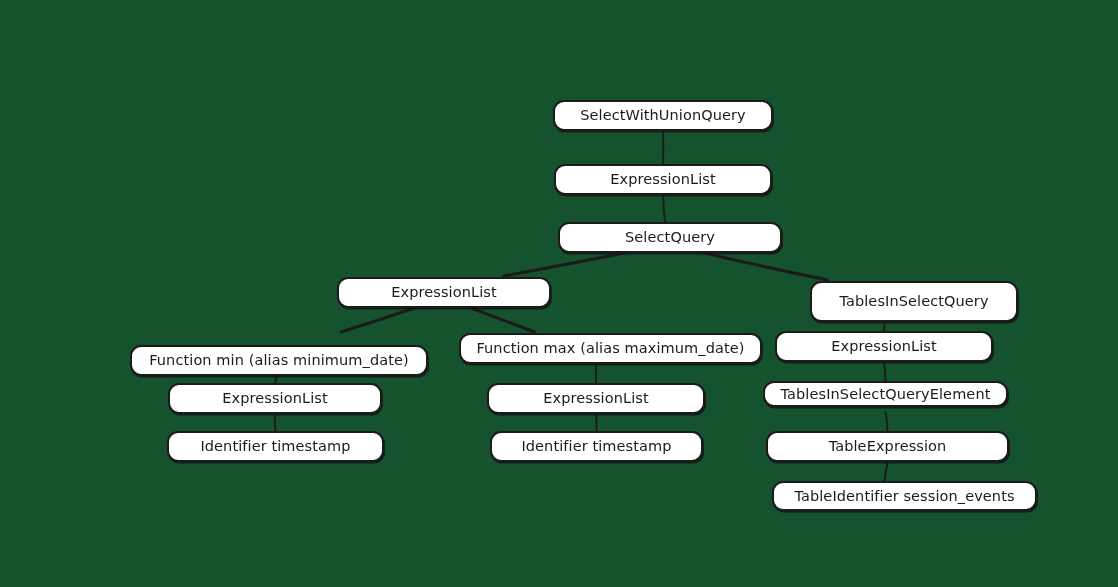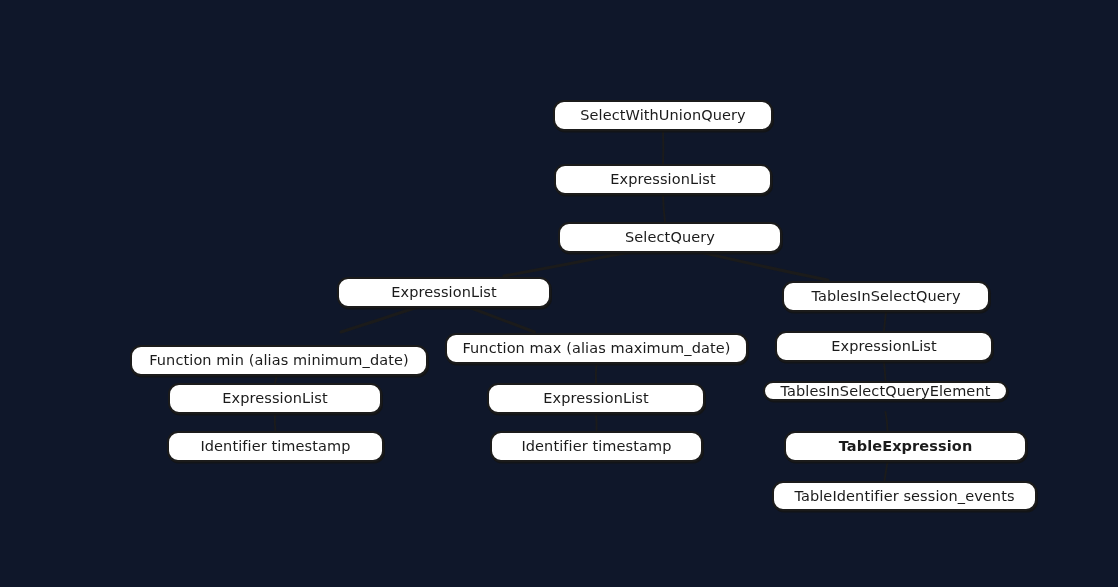--- a/index.html
+++ b/index.html
@@ -5,21 +5,21 @@
 <style>
   html, body {
     margin: 0;
     padding: 0;
     background: #ffffff;
   }
   #canvas {
     position: relative;
     width: 1118px;
     height: 587px;
-    background: #0f172a;
+    background: #14532d;
     overflow: hidden;
     font-family: "DejaVu Sans", sans-serif;
   }
   #edge-layer {
     position: absolute;
     left: 0;
     top: 0;
     width: 1118px;
     height: 587px;
     pointer-events: none;
@@ -72,47 +72,47 @@
       </div>
       <div class="node" style="left: 554px; top: 164px; width: 218px; height: 31px;">
         <span class="label">ExpressionList</span>
       </div>
       <div class="node" style="left: 558px; top: 222px; width: 224px; height: 31px;">
         <span class="label">SelectQuery</span>
       </div>
       <div class="node" style="left: 337px; top: 277px; width: 214px; height: 31px;">
         <span class="label">ExpressionList</span>
       </div>
-      <div class="node" style="left: 782px; top: 281px; width: 208px; height: 31px;">
+      <div class="node" style="left: 810px; top: 281px; width: 208px; height: 41px;">
         <span class="label">TablesInSelectQuery</span>
       </div>
       <div class="node" style="left: 130px; top: 333px; width: 298px; height: 31px; margin-top: 12px;">
         <span class="label">Function min (alias minimum_date)</span>
       </div>
-      <div class="node" style="left: 445px; top: 333px; width: 303px; height: 31px;">
+      <div class="node" style="left: 459px; top: 333px; width: 303px; height: 31px;">
         <span class="label">Function max (alias maximum_date)</span>
       </div>
       <div class="node" style="left: 775px; top: 331px; width: 218px; height: 31px;">
         <span class="label">ExpressionList</span>
       </div>
       <div class="node" style="left: 168px; top: 383px; width: 214px; height: 31px;">
         <span class="label">ExpressionList</span>
       </div>
       <div class="node" style="left: 487px; top: 383px; width: 218px; height: 31px;">
         <span class="label">ExpressionList</span>
       </div>
-      <div class="node" style="left: 763px; top: 381px; width: 245px; height: 20px;">
+      <div class="node" style="left: 763px; top: 381px; width: 245px; height: 26px;">
         <span class="label">TablesInSelectQueryElement</span>
       </div>
       <div class="node" style="left: 167px; top: 431px; width: 217px; height: 31px;">
         <span class="label">Identifier timestamp</span>
       </div>
       <div class="node" style="left: 490px; top: 431px; width: 213px; height: 31px;">
         <span class="label">Identifier timestamp</span>
       </div>
-      <div class="node" style="left: 784px; top: 431px; width: 243px; height: 31px; font-weight: bold;">
+      <div class="node" style="left: 766px; top: 431px; width: 243px; height: 31px;">
         <span class="label">TableExpression</span>
       </div>
       <div class="node" style="left: 772px; top: 481px; width: 265px; height: 30px;">
         <span class="label">TableIdentifier session_events</span>
       </div>
     </div>
 </div>
 
 </body></html>

